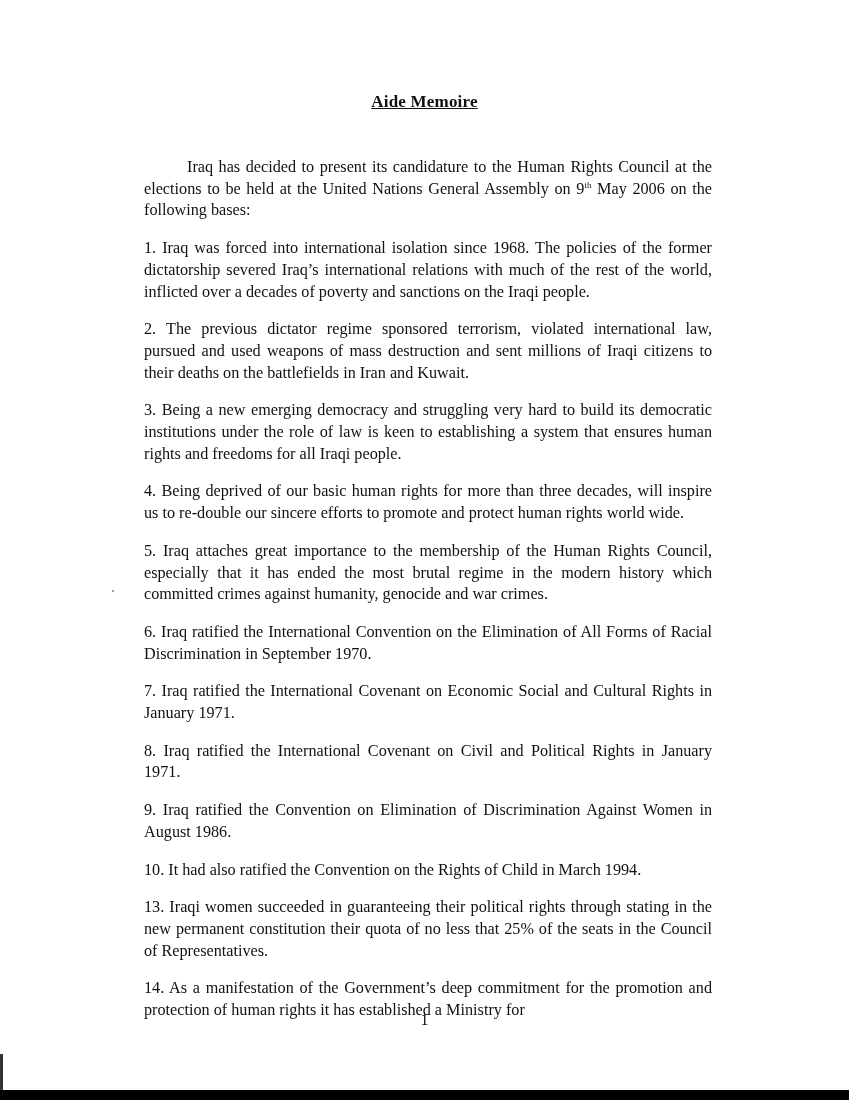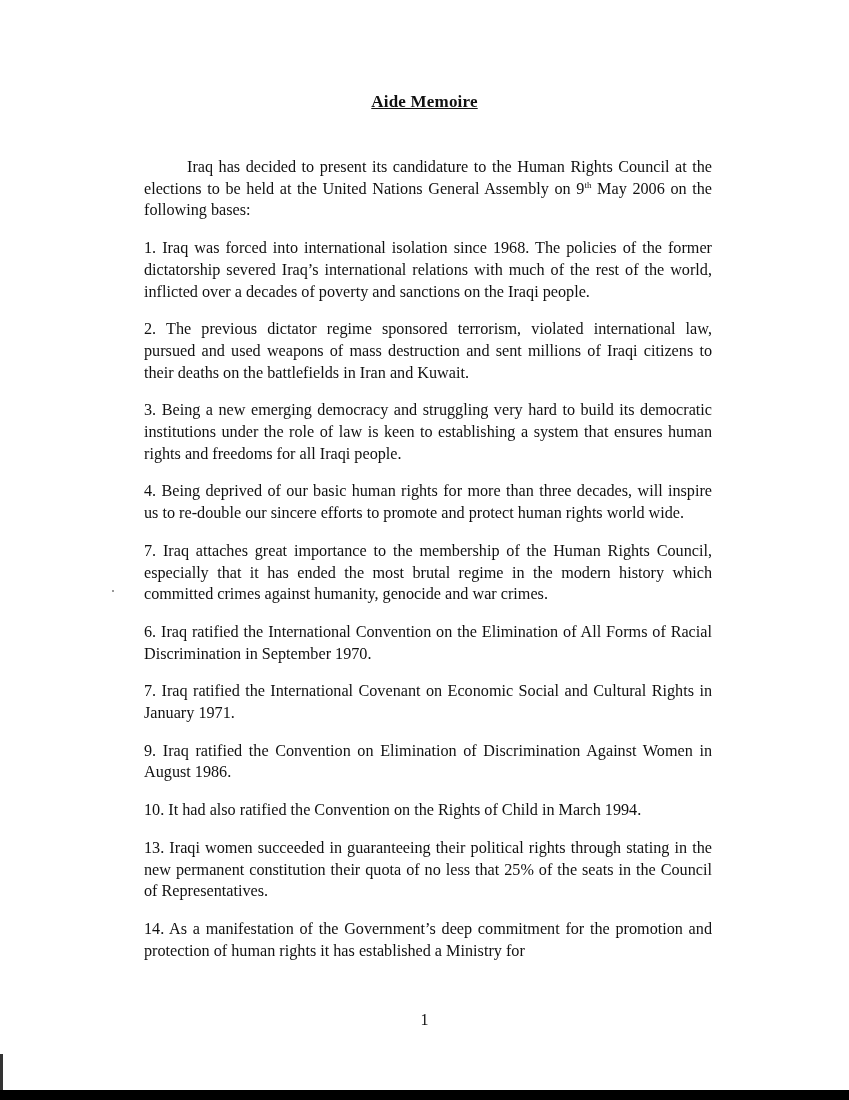--- a/index.html
+++ b/index.html
@@ -93,23 +93,24 @@
 
 <div class="page">
   <div class="title">Aide Memoire</div>
 
   <div class="body-text">
     <p class="intro"><span>Iraq has decided to present its candidature to the Human Rights Council at the elections to be held at the United Nations General Assembly on 9</span><sup>th</sup><span> May 2006 on the following bases:</span></p>
     <p>1. Iraq was forced into international isolation since 1968. The policies of the former dictatorship severed Iraq’s international relations with much of the rest of the world, inflicted over a decades of poverty and sanctions on the Iraqi people.</p>
     <p>2. The previous dictator regime sponsored terrorism, violated international law, pursued and used weapons of mass destruction and sent millions of Iraqi citizens to their deaths on the battlefields in Iran and Kuwait.</p>
     <p>3. Being a new emerging democracy and struggling very hard to build its democratic institutions under the role of law is keen to establishing a system that ensures human rights and freedoms for all Iraqi people.</p>
     <p>4. Being deprived of our basic human rights for more than three decades, will inspire us to re-double our sincere efforts to promote and protect human rights world wide.</p>
-    <p>7. Iraq attaches great importance to the membership of the Human Rights Council, especially that it has ended the most brutal regime in the modern history which committed crimes against humanity, genocide and war crimes.</p>
+    <p>5. Iraq attaches great importance to the membership of the Human Rights Council, especially that it has ended the most brutal regime in the modern history which committed crimes against humanity, genocide and war crimes.</p>
     <p>6. Iraq ratified the International Convention on the Elimination of All Forms of Racial Discrimination in September 1970.</p>
     <p>7. Iraq ratified the International Covenant on Economic Social and Cultural Rights in January 1971.</p>
+    <p>8. Iraq ratified the International Covenant on Civil and Political Rights in January 1971.</p>
     <p>9. Iraq ratified the Convention on Elimination of Discrimination Against Women in August 1986.</p>
     <p>10. It had also ratified the Convention on the Rights of Child in March 1994.</p>
     <p>13. Iraqi women succeeded in guaranteeing their political rights through stating in the new permanent constitution their quota of no less that 25% of the seats in the Council of Representatives.</p>
     <p>14. As a manifestation of the Government’s deep commitment for the promotion and protection of human rights it has established a Ministry for</p>
   </div>
 
   <div class="stray-mark"></div>
 
   <div class="page-number">1</div>
 

